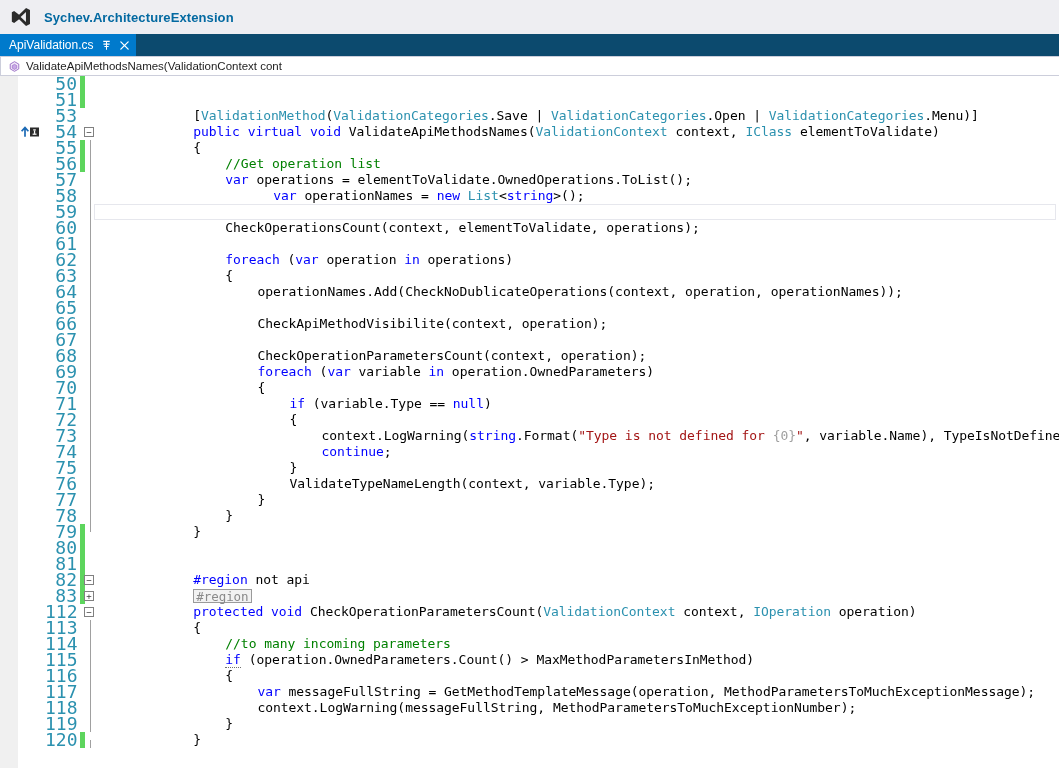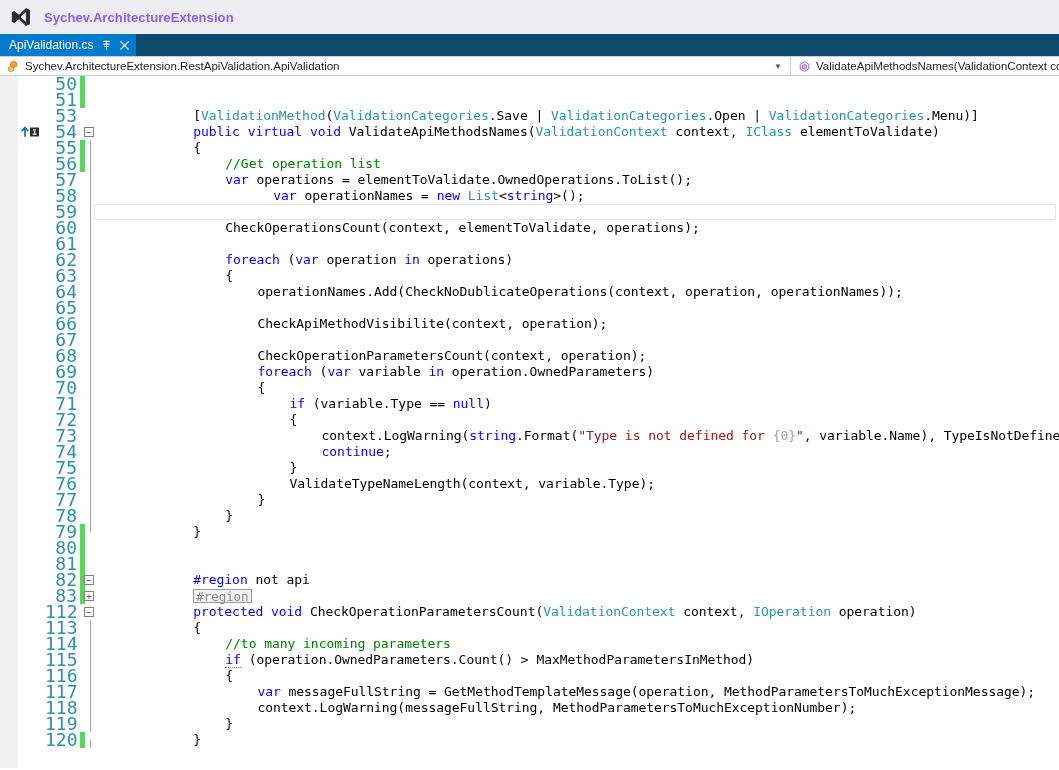--- a/index.html
+++ b/index.html
@@ -12,21 +12,21 @@
     -webkit-font-smoothing:antialiased;
   }
   #app{position:relative;width:1059px;height:770px;overflow:hidden;background:#fff;}
 
   
   .titlebar{
     height:34px;background:#eeeef2;display:flex;align-items:center;
     font-family:"Liberation Sans",sans-serif;
   }
   .vs-logo{width:26px;height:26px;margin-left:8px;margin-right:10px;display:flex;align-items:center;justify-content:center;}
-  .title-text{font-size:13px;color:#8b5cf6;font-weight:600;letter-spacing:.1px;}
+  .title-text{font-size:13px;color:#0369a1;font-weight:600;letter-spacing:.1px;}
 
   
   .tabstrip{height:22px;background:#0c4a6e;display:flex;align-items:flex-end;position:relative;}
   .tabstrip:after{content:"";position:absolute;left:0;right:0;bottom:0;height:0;}
   .tab{
     height:22px;background:#007acc;color:#ffffff;display:flex;align-items:center;
     padding:0 6px 0 9px;font-family:"Liberation Sans",sans-serif;font-size:12px;
     gap:7px;box-sizing:border-box;
   }
   .tab-title{white-space:nowrap;}
@@ -117,30 +117,20 @@
       </span>
       <span class="tab-icon">
         <svg width="11" height="11" viewBox="0 0 12 12" aria-hidden="true">
           <path d="M2 2 10 10M10 2 2 10" stroke="#ffffff" stroke-width="1.4" stroke-linecap="round"></path>
         </svg>
       </span>
     </div>
   </div>
 
   <div class="navbar">
-    <div class="nav-left">
-      <span class="nav-ico">
-        <svg width="13" height="13" viewBox="0 0 14 14" aria-hidden="true">
-          <path d="M7.2 1.2 10.6 3v3.6L7.2 8.4 3.8 6.6V3z" fill="#f0a030" stroke="#b9741a" stroke-width=".7" stroke-linejoin="round"></path>
-          <path d="M4.2 6.6 7 8.1v3.3L4.2 12.9 1.4 11.4V8.1z" fill="#f5c26b" stroke="#b9741a" stroke-width=".7" stroke-linejoin="round"></path>
-        </svg>
-      </span>
-      <span class="nav-text">Sychev.ArchitectureExtension.RestApiValidation.ApiValidation</span>
-      <span class="nav-sep-caret">▼</span>
-    </div>
     <div class="nav-right">
       <span class="nav-ico">
         <svg width="13" height="13" viewBox="0 0 14 14" aria-hidden="true">
           <path d="M7 1.8 11.6 4.4v5.2L7 12.2 2.4 9.6V4.4z" fill="#f1e8f8" stroke="#8f5fbf" stroke-width=".9" stroke-linejoin="round"></path>
           <path d="M7 4.6 9.4 6v2.8L7 10.2 4.6 8.8V6z" fill="#c9a8e6" stroke="#8f5fbf" stroke-width=".6" stroke-linejoin="round"></path>
         </svg>
       </span>
       <span class="nav-text">ValidateApiMethodsNames(ValidationContext cont</span>
     </div>
   </div>

